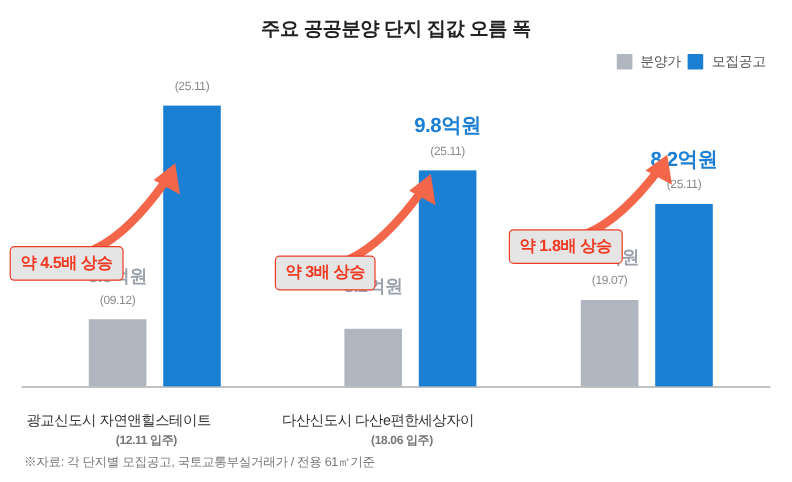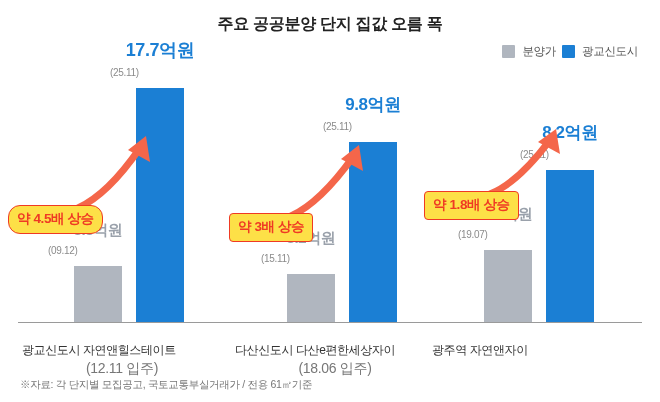--- a/index.html
+++ b/index.html
@@ -98,32 +98,32 @@
     text-align: center;
     font-size: 15px;
     font-weight: bold;
     letter-spacing: -0.4px;
     white-space: nowrap;
   }
   .bar-value.gray { color: #9aa1ab; }
   .bar-value.blue { color: #1b7fd4; }
   .bar-sub {
     position: absolute;
-    text-align: left;
+    text-align: center;
     font-size: 10px;
     color: #8b8b8b;
     white-space: nowrap;
     letter-spacing: -0.3px;
   }
 
   .callout {
     position: absolute;
     border: 1.6px solid #ef3a24;
     border-radius: 4px;
-    background: #fde047;
+    background: #e5e5e5;
     color: #ef3a24;
     font-size: 13.5px;
     font-weight: bold;
     letter-spacing: -0.4px;
     padding: 4px 8px 5px 8px;
     white-space: nowrap;
   }
 
   .arrow-svg {
     position: absolute;
@@ -136,24 +136,25 @@
     text-align: left;
     font-size: 12px;
     color: #333333;
     letter-spacing: -0.4px;
     white-space: nowrap;
   }
   .cat-sub {
     position: absolute;
     width: 200px;
     text-align: center;
-    font-size: 14px;
+    font-size: 10px;
     color: #777777;
     letter-spacing: -0.3px;
     white-space: nowrap;
+    font-weight: bold;
   }
 
   .source-note {
     position: absolute;
     left: 20px;
     bottom: 10px;
     font-size: 10.5px;
     color: #777777;
     letter-spacing: -0.3px;
   }
@@ -163,54 +164,52 @@
 
 <div class="chart-title">주요 공공분양 단지 집값 오름 폭</div>
 
 <div class="legend">
   <div class="legend-item">
     <span class="legend-swatch" style="background:#b0b6bf"></span>
     <span class="legend-label">분양가</span>
   </div>
   <div class="legend-item">
     <span class="legend-swatch" style="background:#1b7fd4"></span>
-    <span class="legend-label">광교신도시</span>
+    <span class="legend-label">모집공고</span>
   </div>
 </div>
 
 <div class="plot">
 
   <div class="baseline"></div>
 
   <div class="group g0">
     <div class="bars">
       <div class="bar gray" style="left:52px;width:48px;height:56px;"></div>
       <div class="bar blue" style="left:114px;width:48px;height:234px;"></div>
       <div class="bar-value gray" style="left:26px;width:100px;bottom:82px;">3.8억원</div>
       <div class="bar-sub" style="left:26px;width:100px;bottom:66px;margin-top:12px;">(09.12)</div>
-      <div class="bar-value blue" style="left:88px;width:100px;bottom:260px;font-size:18px;">17.7억원</div>
       <div class="bar-sub" style="left:88px;width:100px;bottom:244px;">(25.11)</div>
 
       <svg class="arrow-svg" style="left:48px;bottom:108px;width:90px;height:80px;" viewBox="0 0 90 80">
         <path d="M8 74 C 30 64, 52 40, 70 14" stroke="#f4664a" stroke-width="7" fill="none" stroke-linecap="round"></path>
         <path d="M76 2 L 80 28 L 58 16 Z" fill="#f4664a"></path>
       </svg>
 
-      <div class="callout" style="left:-14px;bottom:88px;border-radius:12px;">약 4.5배 상승</div>
+      <div class="callout" style="left:-14px;bottom:88px;">약 4.5배 상승</div>
     </div>
     <div class="cat-label" style="left:0;top:282px;">광교신도시 자연앤힐스테이트</div>
     <div class="cat-sub" style="left:0;top:300px;">(12.11 입주)</div>
   </div>
 
   <div class="group g1">
     <div class="bars">
       <div class="bar gray" style="left:52px;width:48px;height:48px;"></div>
       <div class="bar blue" style="left:114px;width:48px;height:180px;"></div>
       <div class="bar-value gray" style="left:26px;width:100px;bottom:74px;">3.2억원</div>
-      <div class="bar-sub" style="left:26px;width:100px;bottom:58px;">(15.11)</div>
       <div class="bar-value blue" style="left:88px;width:100px;bottom:206px;font-size:17px;">9.8억원</div>
       <div class="bar-sub" style="left:88px;width:100px;bottom:190px;">(25.11)</div>
 
       <svg class="arrow-svg" style="left:48px;bottom:100px;width:90px;height:78px;" viewBox="0 0 90 78">
         <path d="M8 72 C 30 62, 52 38, 70 13" stroke="#f4664a" stroke-width="7" fill="none" stroke-linecap="round"></path>
         <path d="M76 1 L 80 27 L 58 15 Z" fill="#f4664a"></path>
       </svg>
 
       <div class="callout" style="left:-6px;bottom:80px;">약 3배 상승</div>
     </div>
@@ -227,18 +226,17 @@
       <div class="bar-value blue" style="left:78px;width:100px;bottom:178px;font-size:17px;">8.2억원</div>
       <div class="bar-sub" style="left:78px;width:100px;bottom:162px;">(25.11)</div>
 
       <svg class="arrow-svg" style="left:40px;bottom:122px;width:88px;height:72px;" viewBox="0 0 88 72">
         <path d="M8 66 C 28 58, 50 36, 68 12" stroke="#f4664a" stroke-width="7" fill="none" stroke-linecap="round"></path>
         <path d="M74 1 L 78 26 L 56 14 Z" fill="#f4664a"></path>
       </svg>
 
       <div class="callout" style="left:-18px;bottom:102px;">약 1.8배 상승</div>
     </div>
-    <div class="cat-label" style="left:-10px;top:282px;">광주역 자연앤자이</div>
   </div>
 
 </div>
 
 <div class="source-note">※자료: 각 단지별 모집공고, 국토교통부실거래가 / 전용 61㎡기준</div>
 
 </body></html>

